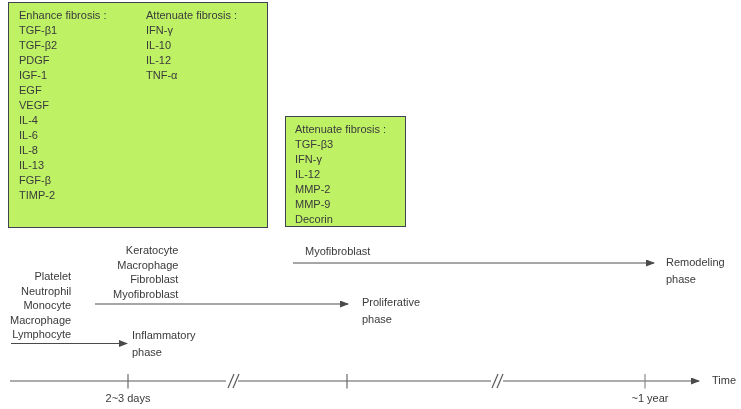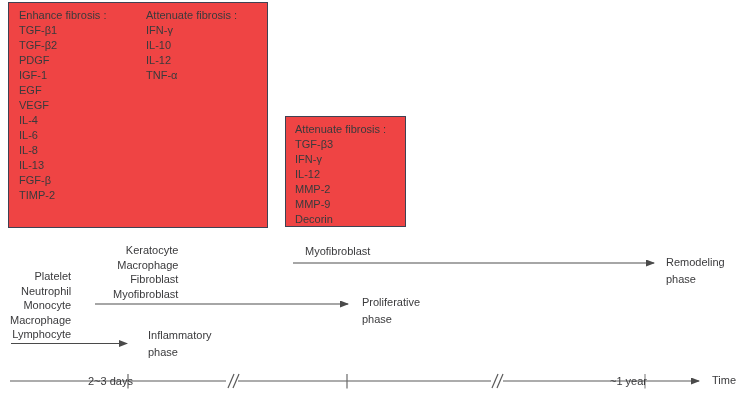--- a/index.html
+++ b/index.html
@@ -2,38 +2,38 @@
 <html><head>
 <meta charset="utf-8">
 <style>
   html,body{margin:0;padding:0;background:#ffffff;}
   .stage{
     position:relative;width:741px;height:409px;background:#ffffff;overflow:hidden;
     font-family:"Liberation Sans","DejaVu Sans",sans-serif;color:#3a3a3c;
   }
   .lines-svg{position:absolute;left:0;top:0;}
   .fbox{
-    position:absolute;background:#ef4444;border:1.5px solid #3e4253;box-sizing:border-box;
+    position:absolute;background:#bef264;border:1.5px solid #3e4253;box-sizing:border-box;
   }
   .box-top{left:8px;top:2px;width:260px;height:226px;}
   .box-mid{left:285px;top:116px;width:121px;height:111px;}
   .fcol{position:absolute;top:5px;font-size:11px;line-height:15px;white-space:nowrap;}
   .fcol-1{left:10px;}
   .fcol-2{left:137px;}
   .box-mid .fcol{left:9px;}
   .cells{position:absolute;font-size:11px;line-height:14.5px;white-space:nowrap;text-align:right;}
   .cells-early{left:10px;top:269px;}
   .cells-mid{left:113px;top:243px;}
   .lbl{position:absolute;font-size:11px;line-height:14px;white-space:nowrap;}
   .myofib{left:305px;top:244px;}
   .phase{line-height:17px;white-space:normal;}
-  .phase-inflammatory{left:148px;top:327px;width:75px;}
+  .phase-inflammatory{left:132px;top:327px;width:75px;}
   .phase-proliferative{left:362px;top:294px;width:72px;}
   .phase-remodeling{left:666px;top:254px;width:66px;}
-  .tick-lbl{position:absolute;top:375px;font-size:11px;line-height:13px;text-align:left;}
+  .tick-lbl{position:absolute;top:392px;font-size:11px;line-height:13px;text-align:center;}
   .tick-lbl-1{left:88px;width:80px;}
   .tick-lbl-2{left:302px;width:90px;margin-top:40px;}
   .tick-lbl-3{left:610px;width:80px;}
   .time-lbl{left:712px;top:373px;}
 </style>
 </head>
 <body>
 
 <div class="stage">
 

